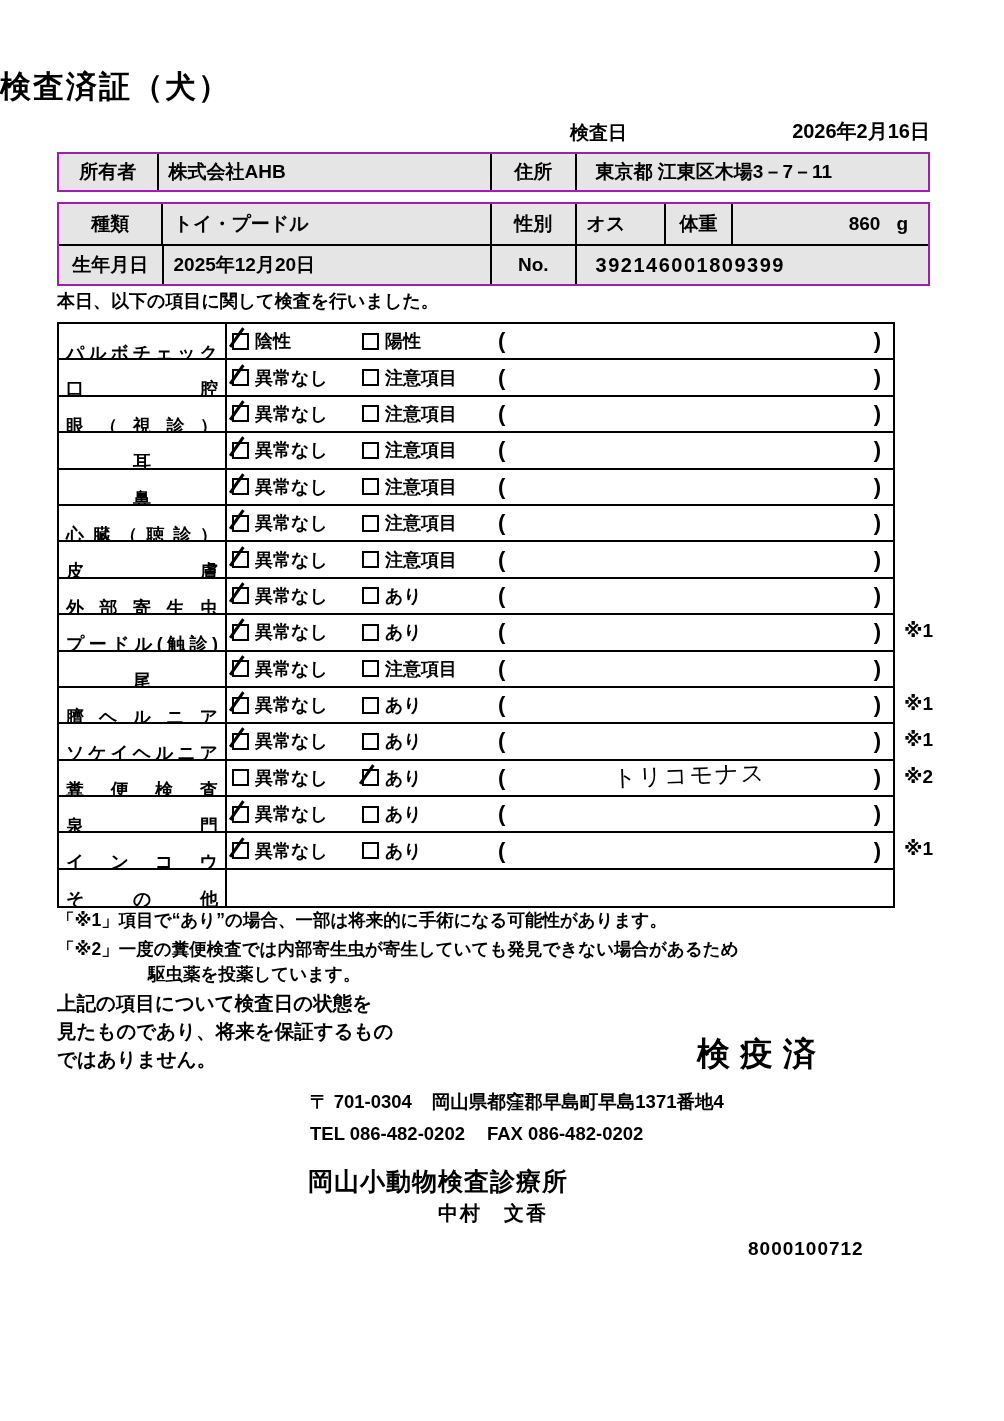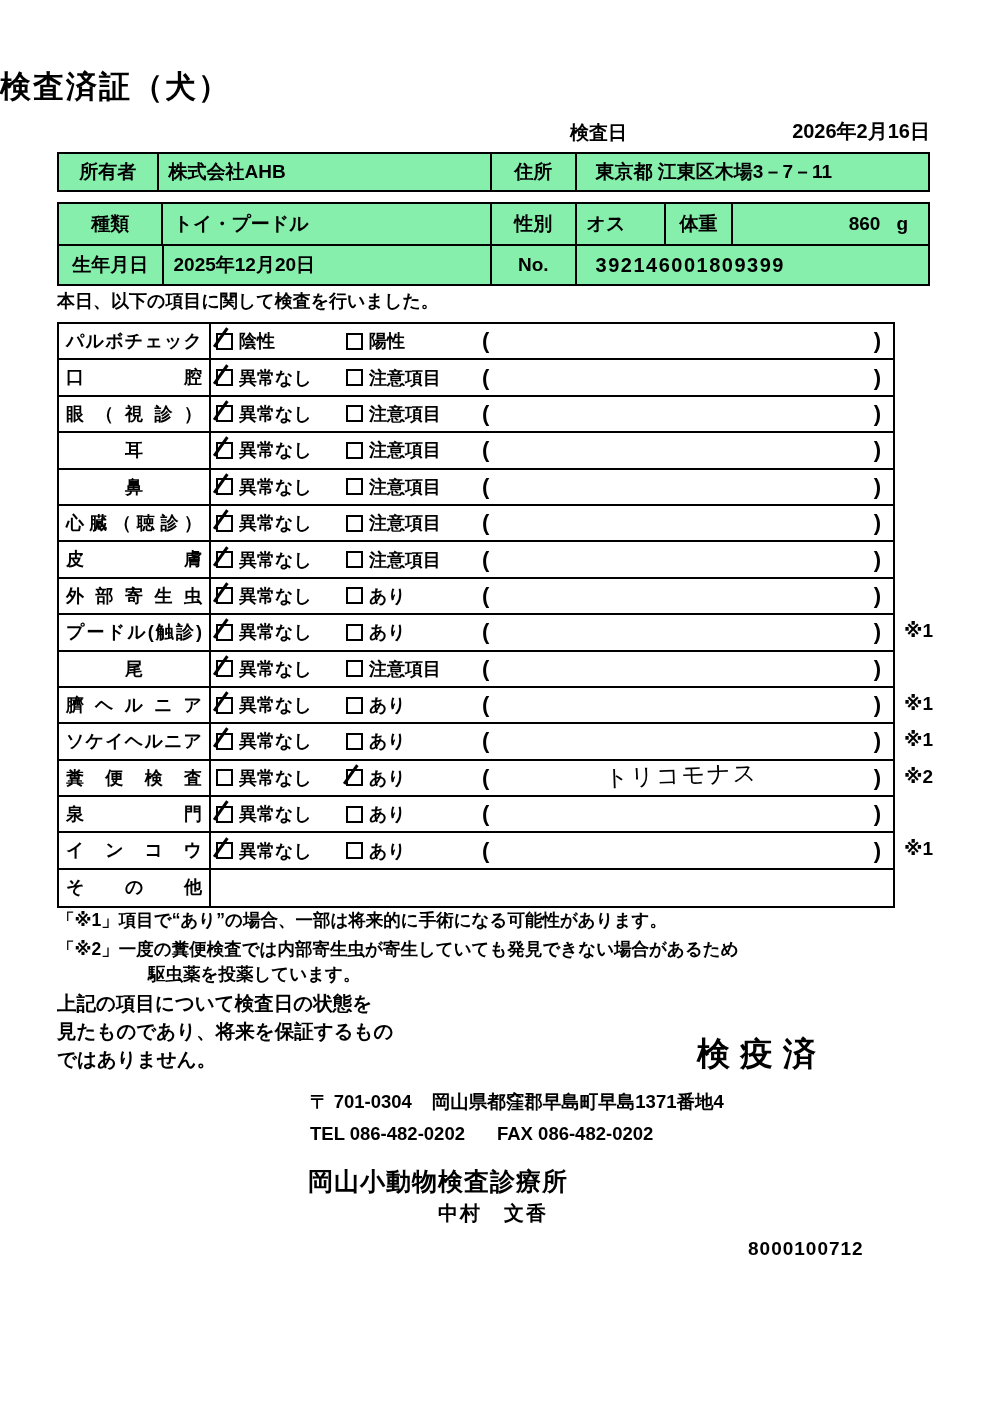--- a/index.html
+++ b/index.html
@@ -8,21 +8,21 @@
     color:#000; font-family:"Liberation Sans","DejaVu Sans",sans-serif;
     font-weight:600; overflow:hidden;
   }
   .abs { position:absolute; }
   .title { left:0; right:0; top:66px; text-align:left; font-size:31px; font-weight:700; letter-spacing:2px; }
 
   .insp-date-label { left:570px; top:120px; font-size:19px; }
   .insp-date-value { right:74px; top:118px; font-size:20px; text-align:right; }
 
   
-  .btable { border:2px solid #000000; box-sizing:border-box; background:#86efac; }
+  .btable { border:2px solid #a21caf; box-sizing:border-box; background:#e5e5e5; }
   .trow { display:flex; height:38px; box-sizing:border-box; }
   .trow + .trow { border-top:2px solid #000; }
   .cell { box-sizing:border-box; display:flex; align-items:center; font-size:19px; overflow:visible; white-space:nowrap; }
   .cell + .cell { border-left:2px solid #000; }
   .c-center { justify-content:center; }
   .c-left { padding-left:10px; }
   .w98{width:98px;} .w103{width:103px;} .w330{width:330px;} .w335{width:335px;}
   .w85{width:85px;} .w90{width:90px;} .w67{width:67px;} .w198{width:198px;} .w355{width:355px;padding-left:19px;}
   .owner-table { left:57px; top:152px; width:873px; }
   .owner-table .trow { height:36px; }
@@ -31,22 +31,22 @@
   .weight-cell { justify-content:flex-end; padding-right:20px; gap:16px;padding-left:20px; }
   .num { letter-spacing:1.5px; font-size:20px; }
 
   .intro { left:57px; top:289px; font-size:18px; }
 
   
   .exam-table { position:absolute; left:57px; top:322px; width:838px; border:2px solid #000; box-sizing:border-box; }
   .exam-row { position:relative; display:flex; height:36.4px; box-sizing:border-box; border-bottom:2px solid #000; align-items:stretch; }
   .exam-row:last-child { border-bottom:none; }
   .exam-item {
-    width:152px; box-sizing:border-box; border-right:2px solid #000;
-    padding:0 7px; font-size:18px; line-height:34px;
+    width:168px; box-sizing:border-box; border-right:2px solid #000;
+    padding:12px 7px; font-size:18px; line-height:34px;
     text-align:justify; text-align-last:justify; overflow:hidden;
   }
   .exam-item.single { text-align:center; text-align-last:center; }
   .exam-opt { display:flex; align-items:center; font-size:18px; box-sizing:border-box; }
   .exam-opt1 { width:130px; padding-left:5px; }
   .exam-opt2 { width:135px; padding-left:5px; }
   .exam-parens { flex:1; display:flex; align-items:center; justify-content:space-between; padding:0 12px 0 6px; }
   .paren { font-size:22px; font-weight:600; }
   .paren-value { font-size:18px; }
   .paren-value.handwritten {
@@ -65,21 +65,21 @@
   .note-line { font-size:17.5px; }
   .note1 { left:57px; top:908px; }
   .note2 { left:57px; top:937px; }
   .note3 { left:148px; top:962px; }
 
   .disclaimer { left:57px; top:989px; font-size:19.5px; font-weight:700; line-height:28px; }
 
   .stamp { left:697px; top:1032px; font-size:33px; letter-spacing:10px; font-weight:600; }
 
   .postal-line { left:310px; top:1077px; font-size:18.5px; display:flex; gap:20px;margin-top:12px; }
-  .tel-line { left:310px; top:1123px; font-size:18.5px; display:flex; gap:32px; }
+  .tel-line { left:310px; top:1123px; font-size:18.5px; display:flex; gap:22px; }
   .clinic-name { left:308px; top:1165px; font-size:25px; font-weight:700; letter-spacing:1px; }
   .clinic-person { left:438px; top:1200px; font-size:20px; letter-spacing:2px; }
   .doc-code { left:748px; top:1238px; font-size:19px; letter-spacing:1px; }
 </style>
 </head>
 <body>
 
 <div class="page">
 
   <div class="abs title">検査済証（犬）</div>

